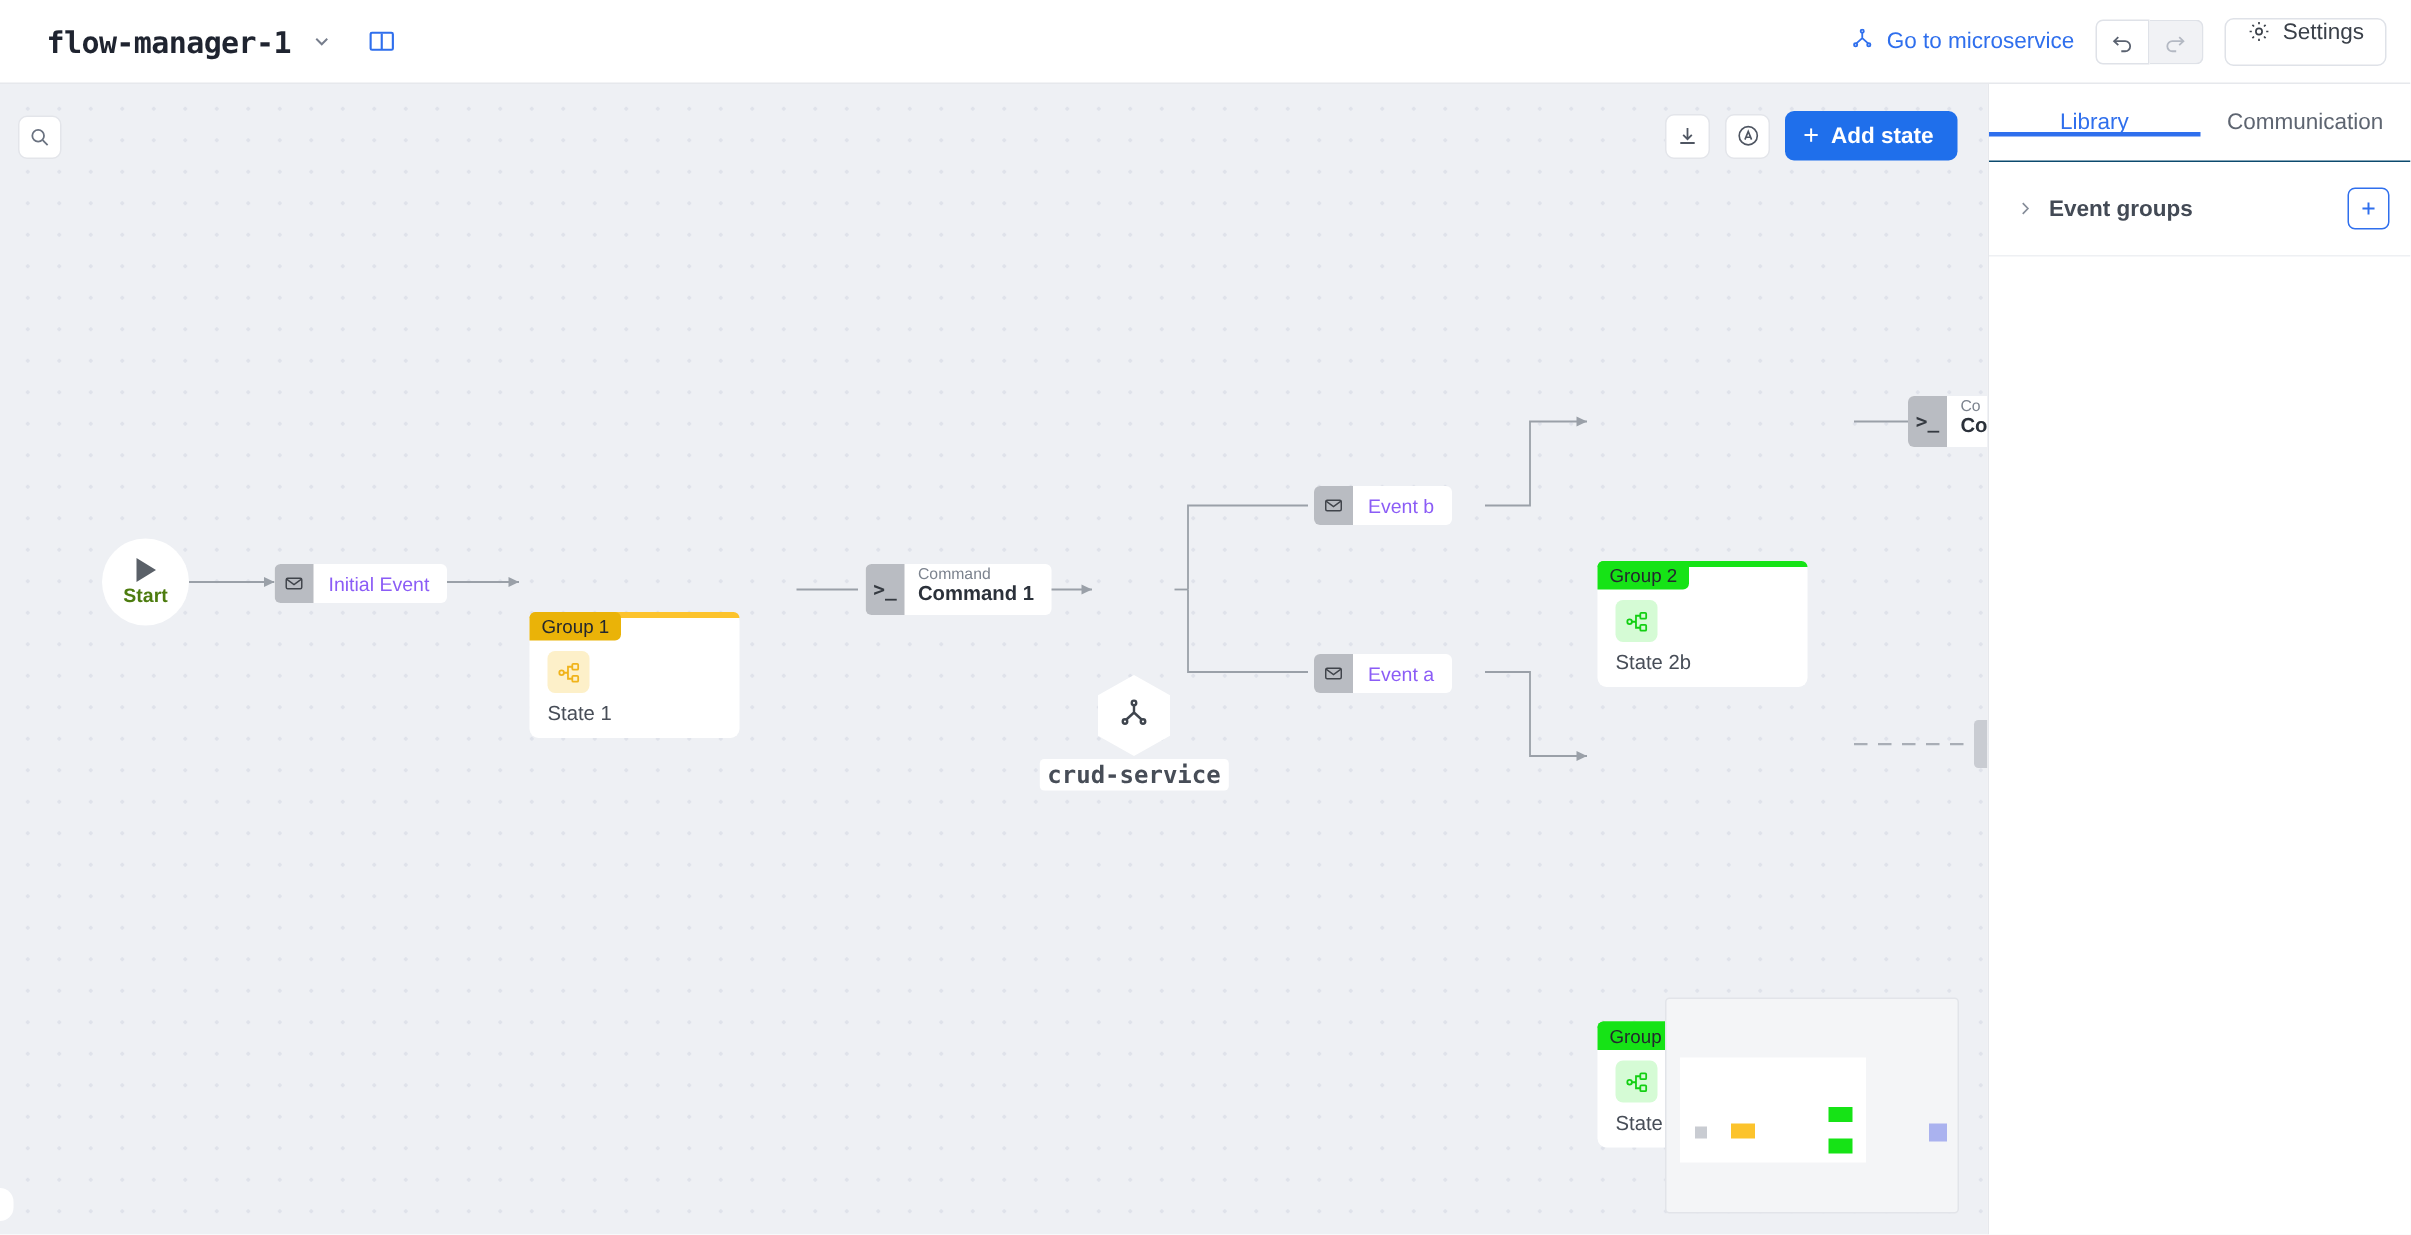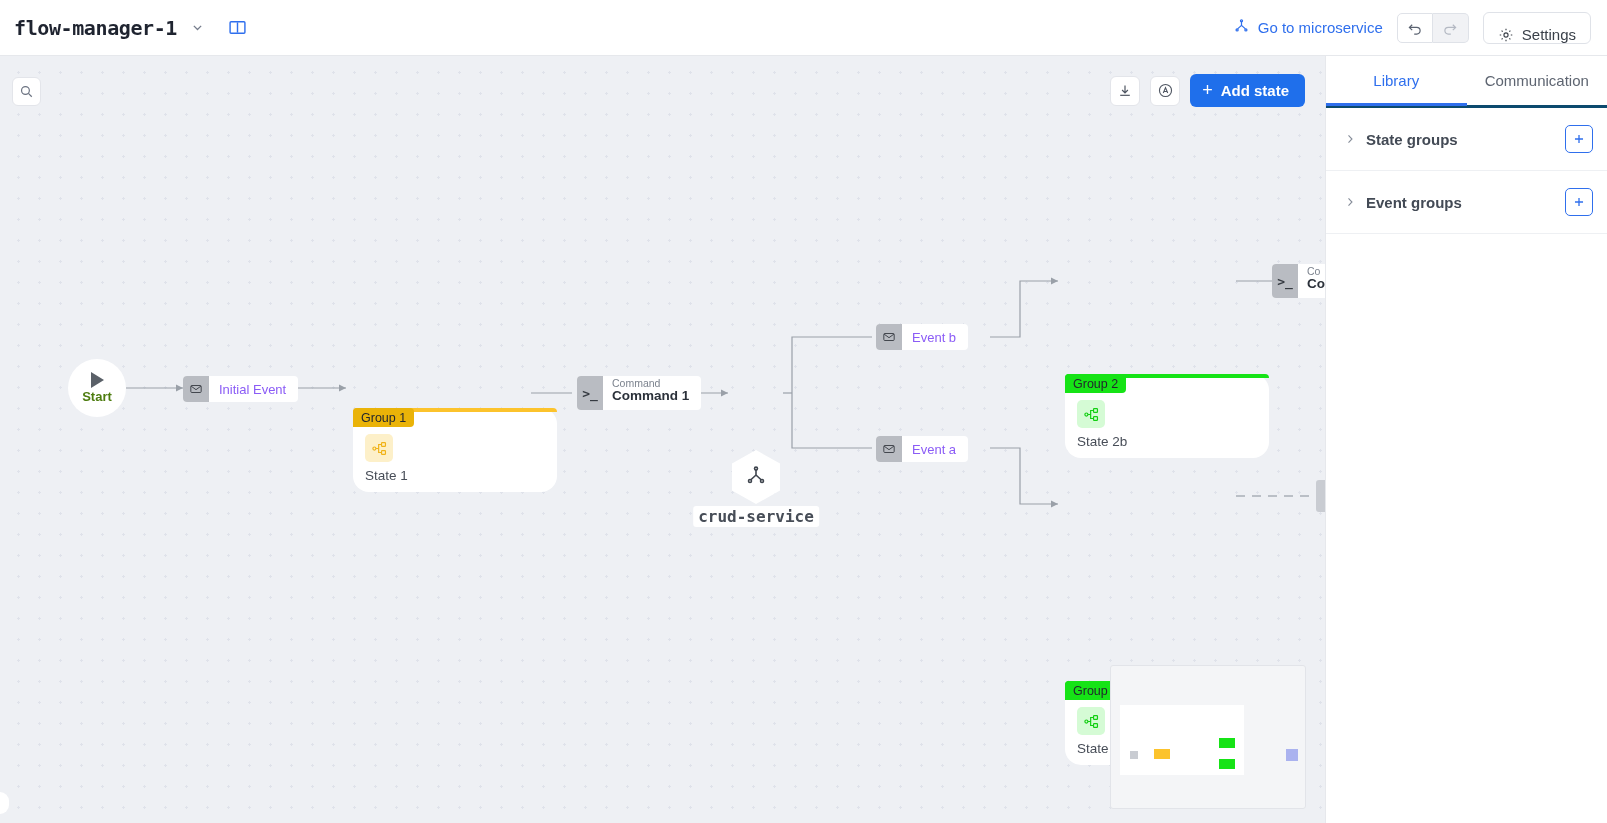--- a/index.html
+++ b/index.html
@@ -13,21 +13,21 @@
   #app { position: relative; width: 1607px; height: 823px; }
 
   
   .header {
     position: absolute; top: 0; left: 0; width: 1607px; height: 56px;
     background: #ffffff;
     border-bottom: 1px solid #e6e8ec;
     display: flex; align-items: center;
     z-index: 40;
   }
-  .hdr-left { display: flex; align-items: center; padding-left: 14px; gap: 10px; }
+  .hdr-left { display: flex; align-items: center; padding-left: 31px; gap: 10px; }
   .doc-title {
     font-family: "DejaVu Sans Mono", monospace;
     font-size: 20px; font-weight: bold; color: #1f2430;
     letter-spacing: -0.4px;
   }
   .chev-btn {
     width: 22px; height: 22px; display: flex; align-items: center; justify-content: center;
     color: #767d8c; cursor: pointer;
   }
   .book-btn {
@@ -42,21 +42,21 @@
     color: #2f6fed; font-size: 15px; cursor: pointer;
   }
   .undo-redo { display: flex; }
   .ur-btn {
     width: 36px; height: 30px; display: flex; align-items: center; justify-content: center;
     border: 1px solid #dfe2e8; background: #fff; color: #5a6270; cursor: pointer;
   }
   .ur-btn.first { border-radius: 5px 0 0 5px; }
   .ur-btn.last { border-radius: 0 5px 5px 0; border-left: none; background: #f1f2f5; color: #b4b9c3; }
   .settings-btn {
-    display: flex; align-items: flex-end; gap: 8px;
+    display: flex; align-items: flex-start; gap: 8px;
     height: 32px; padding: 0 14px;
     border: 1px solid #dfe2e8; border-radius: 6px; background: #fff;
     font-size: 15px; color: #3a4049; cursor: pointer;
   }
 
   
   .canvas {
     position: absolute; top: 56px; left: 0; width: 1325px; height: 767px;
     background-color: #eef0f4;
     background-image: radial-gradient(circle, #dfe2ea 1.2px, transparent 1.3px);
@@ -143,22 +143,22 @@
     color: #3f454e;
   }
   .hex-label {
     position: absolute; top: 56px; left: 50%; transform: translateX(-50%);
     background: #fff; border-radius: 3px; padding: 1px 5px;
     font-family: "DejaVu Sans Mono", monospace;
     font-size: 16px; font-weight: bold; color: #474d57; white-space: nowrap;
   }
 
   .state-node {
-    width: 204px; height: 84px; background: #fff;
-    border-radius: 16px; cursor: pointer;
+    width: 140px; height: 84px; background: #fff;
+    border-radius: 6px; cursor: pointer;
     position: relative;
     text-decoration: underline;
   }
   .state-node .top-bar {
     position: absolute; left: 0; top: 0; width: 100%; height: 4px;
     border-radius: 6px 6px 0 0;
   }
   .state-node .grp-tag {
     position: absolute; left: 0; top: 0;
     height: 19px; padding: 0 8px;
@@ -197,21 +197,21 @@
     position: absolute; left: -9px; top: 736px;
     width: 18px; height: 22px; border-radius: 10px; background: #fff;
   }
 
   
   .side {
     position: absolute; top: 56px; right: 0; width: 282px; height: 767px;
     background: #fff; border-left: 1px solid #e6e8ec;
     z-index: 30;
   }
-  .side-tabs { display: flex; height: 52px; border-bottom: 3px solid #0c4a6e; }
+  .side-tabs { display: flex; height: 52px; border-bottom: 1px solid #0c4a6e; align-items: center; }
   .side-tab {
     flex: 1; display: flex; align-items: center; justify-content: center;
     font-size: 15px; color: #5e6571; cursor: pointer; position: relative;
   }
   .side-tab.active { color: #2f6fed; }
   .side-tab.active::after {
     content: ""; position: absolute; bottom: -1px; left: 0; right: 0;
     height: 3px; background: #2f6fed;
   }
   .side-row {
@@ -468,33 +468,20 @@
     </div>
 
   </div>
 
   <div class="side">
     <div class="side-tabs">
       <div class="side-tab active">Library</div>
       <div class="side-tab">Communication</div>
     </div>
 
-    <div class="side-row">
-      <span class="row-chev">
-        <svg width="12" height="12" viewBox="0 0 16 16" fill="none" stroke="currentColor" stroke-width="1.5">
-            <path d="M6 3.2 L10.6 8 L6 12.8"></path>
-          </svg>
-      </span>
-      <span class="row-label">State groups</span>
-      <span class="row-add">
-        <svg width="14" height="14" viewBox="0 0 16 16" fill="none" stroke="currentColor" stroke-width="1.5">
-            <path d="M8 3.4 V12.6 M3.4 8 H12.6"></path>
-          </svg>
-      </span>
-    </div>
 
     <div class="side-row">
       <span class="row-chev">
         <svg width="12" height="12" viewBox="0 0 16 16" fill="none" stroke="currentColor" stroke-width="1.5">
             <path d="M6 3.2 L10.6 8 L6 12.8"></path>
           </svg>
       </span>
       <span class="row-label">Event groups</span>
       <span class="row-add">
         <svg width="14" height="14" viewBox="0 0 16 16" fill="none" stroke="currentColor" stroke-width="1.5">

